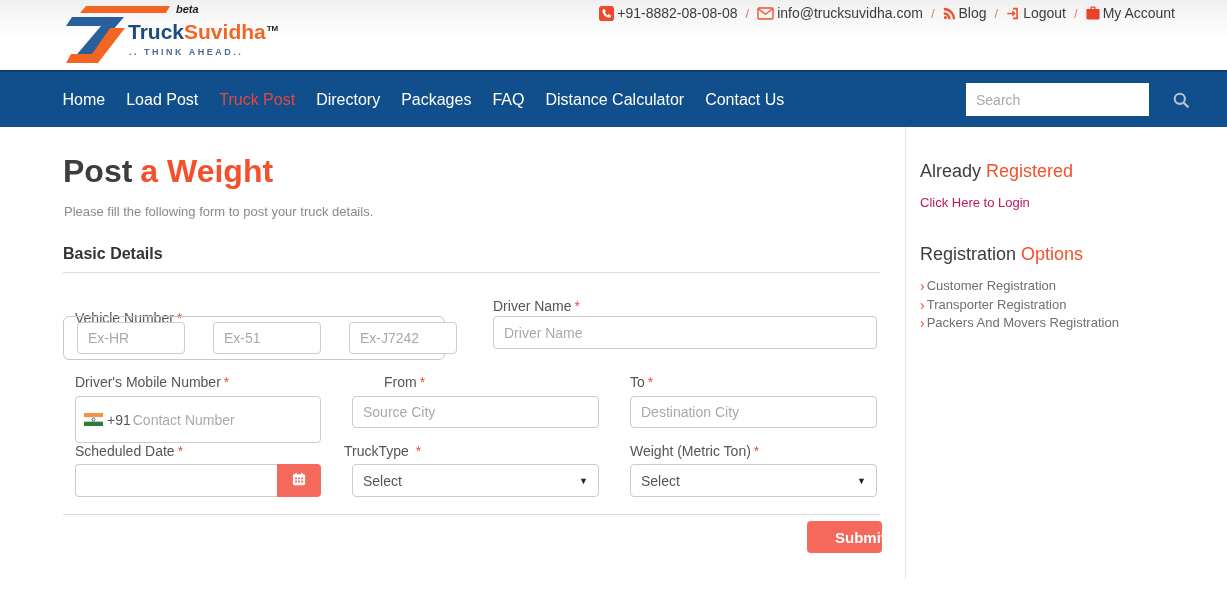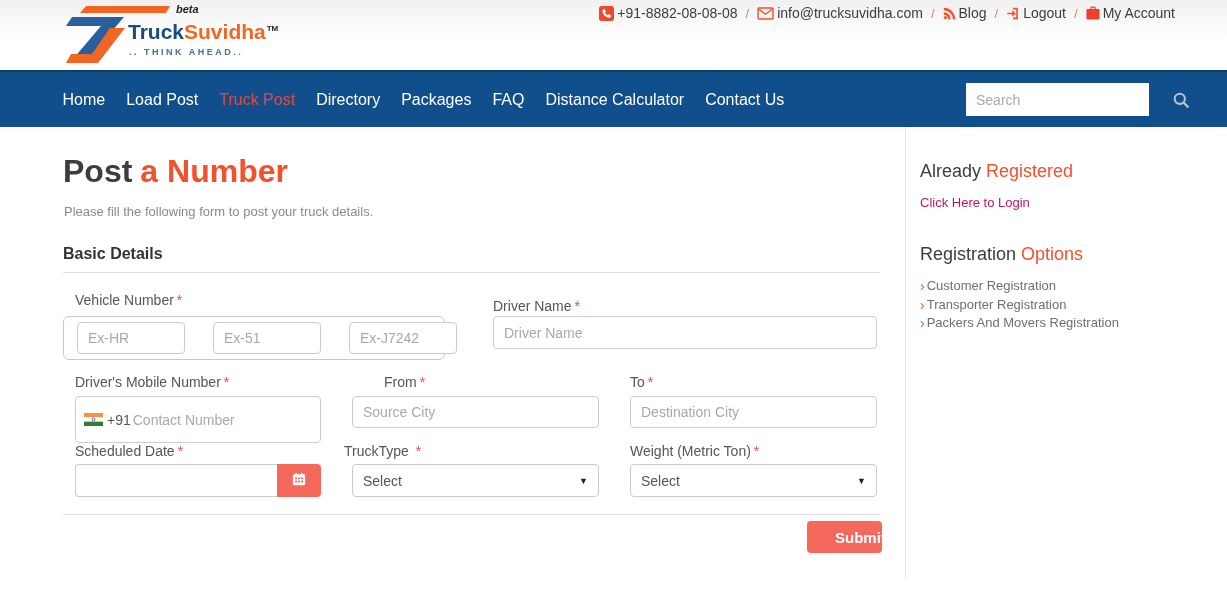--- a/index.html
+++ b/index.html
@@ -166,27 +166,27 @@
       <svg width="17" height="17" viewBox="0 0 18 18">
           <circle cx="7.2" cy="7.2" r="5.4" stroke="#b7c3cf" stroke-width="2.2" fill="none"></circle>
           <line x1="11.4" y1="11.4" x2="16.3" y2="16.3" stroke="#b7c3cf" stroke-width="2.4"></line>
         </svg>
     </span>
   </nav>
 
   <div class="content">
     <div class="v-divider"></div>
 
-    <h1 class="page-title"><span class="p1">Post</span><span class="p2">a Number</span></h1>
+    <h1 class="page-title"><span class="p1">Post</span><span class="p2">a Weight</span></h1>
     <p class="page-subtitle">Please fill the following form to post your truck details.</p>
 
     <h2 class="section-title">Basic Details</h2>
     <div class="hr1"></div>
 
-    <div class="flabel" style="left:75px; top:165px;"><span>Vehicle Number</span><span class="req">*</span></div>
+    <div class="flabel" style="left:75px; top:183px;"><span>Vehicle Number</span><span class="req">*</span></div>
     <div class="flabel" style="left:493px; top:171px;"><span>Driver Name</span><span class="req">*</span></div>
 
     <div class="vn-wrap">
       <input class="txt" type="text" placeholder="Ex-HR" style="">
       <input class="txt" type="text" placeholder="Ex-51" style="">
       <input class="txt" type="text" placeholder="Ex-J7242" style="">
     </div>
     <input class="txt dn-input" type="text" placeholder="Driver Name" style="">
 
     <div class="flabel" style="left:75px; top:247px;"><span>Driver's Mobile Number</span><span class="req">*</span></div>

